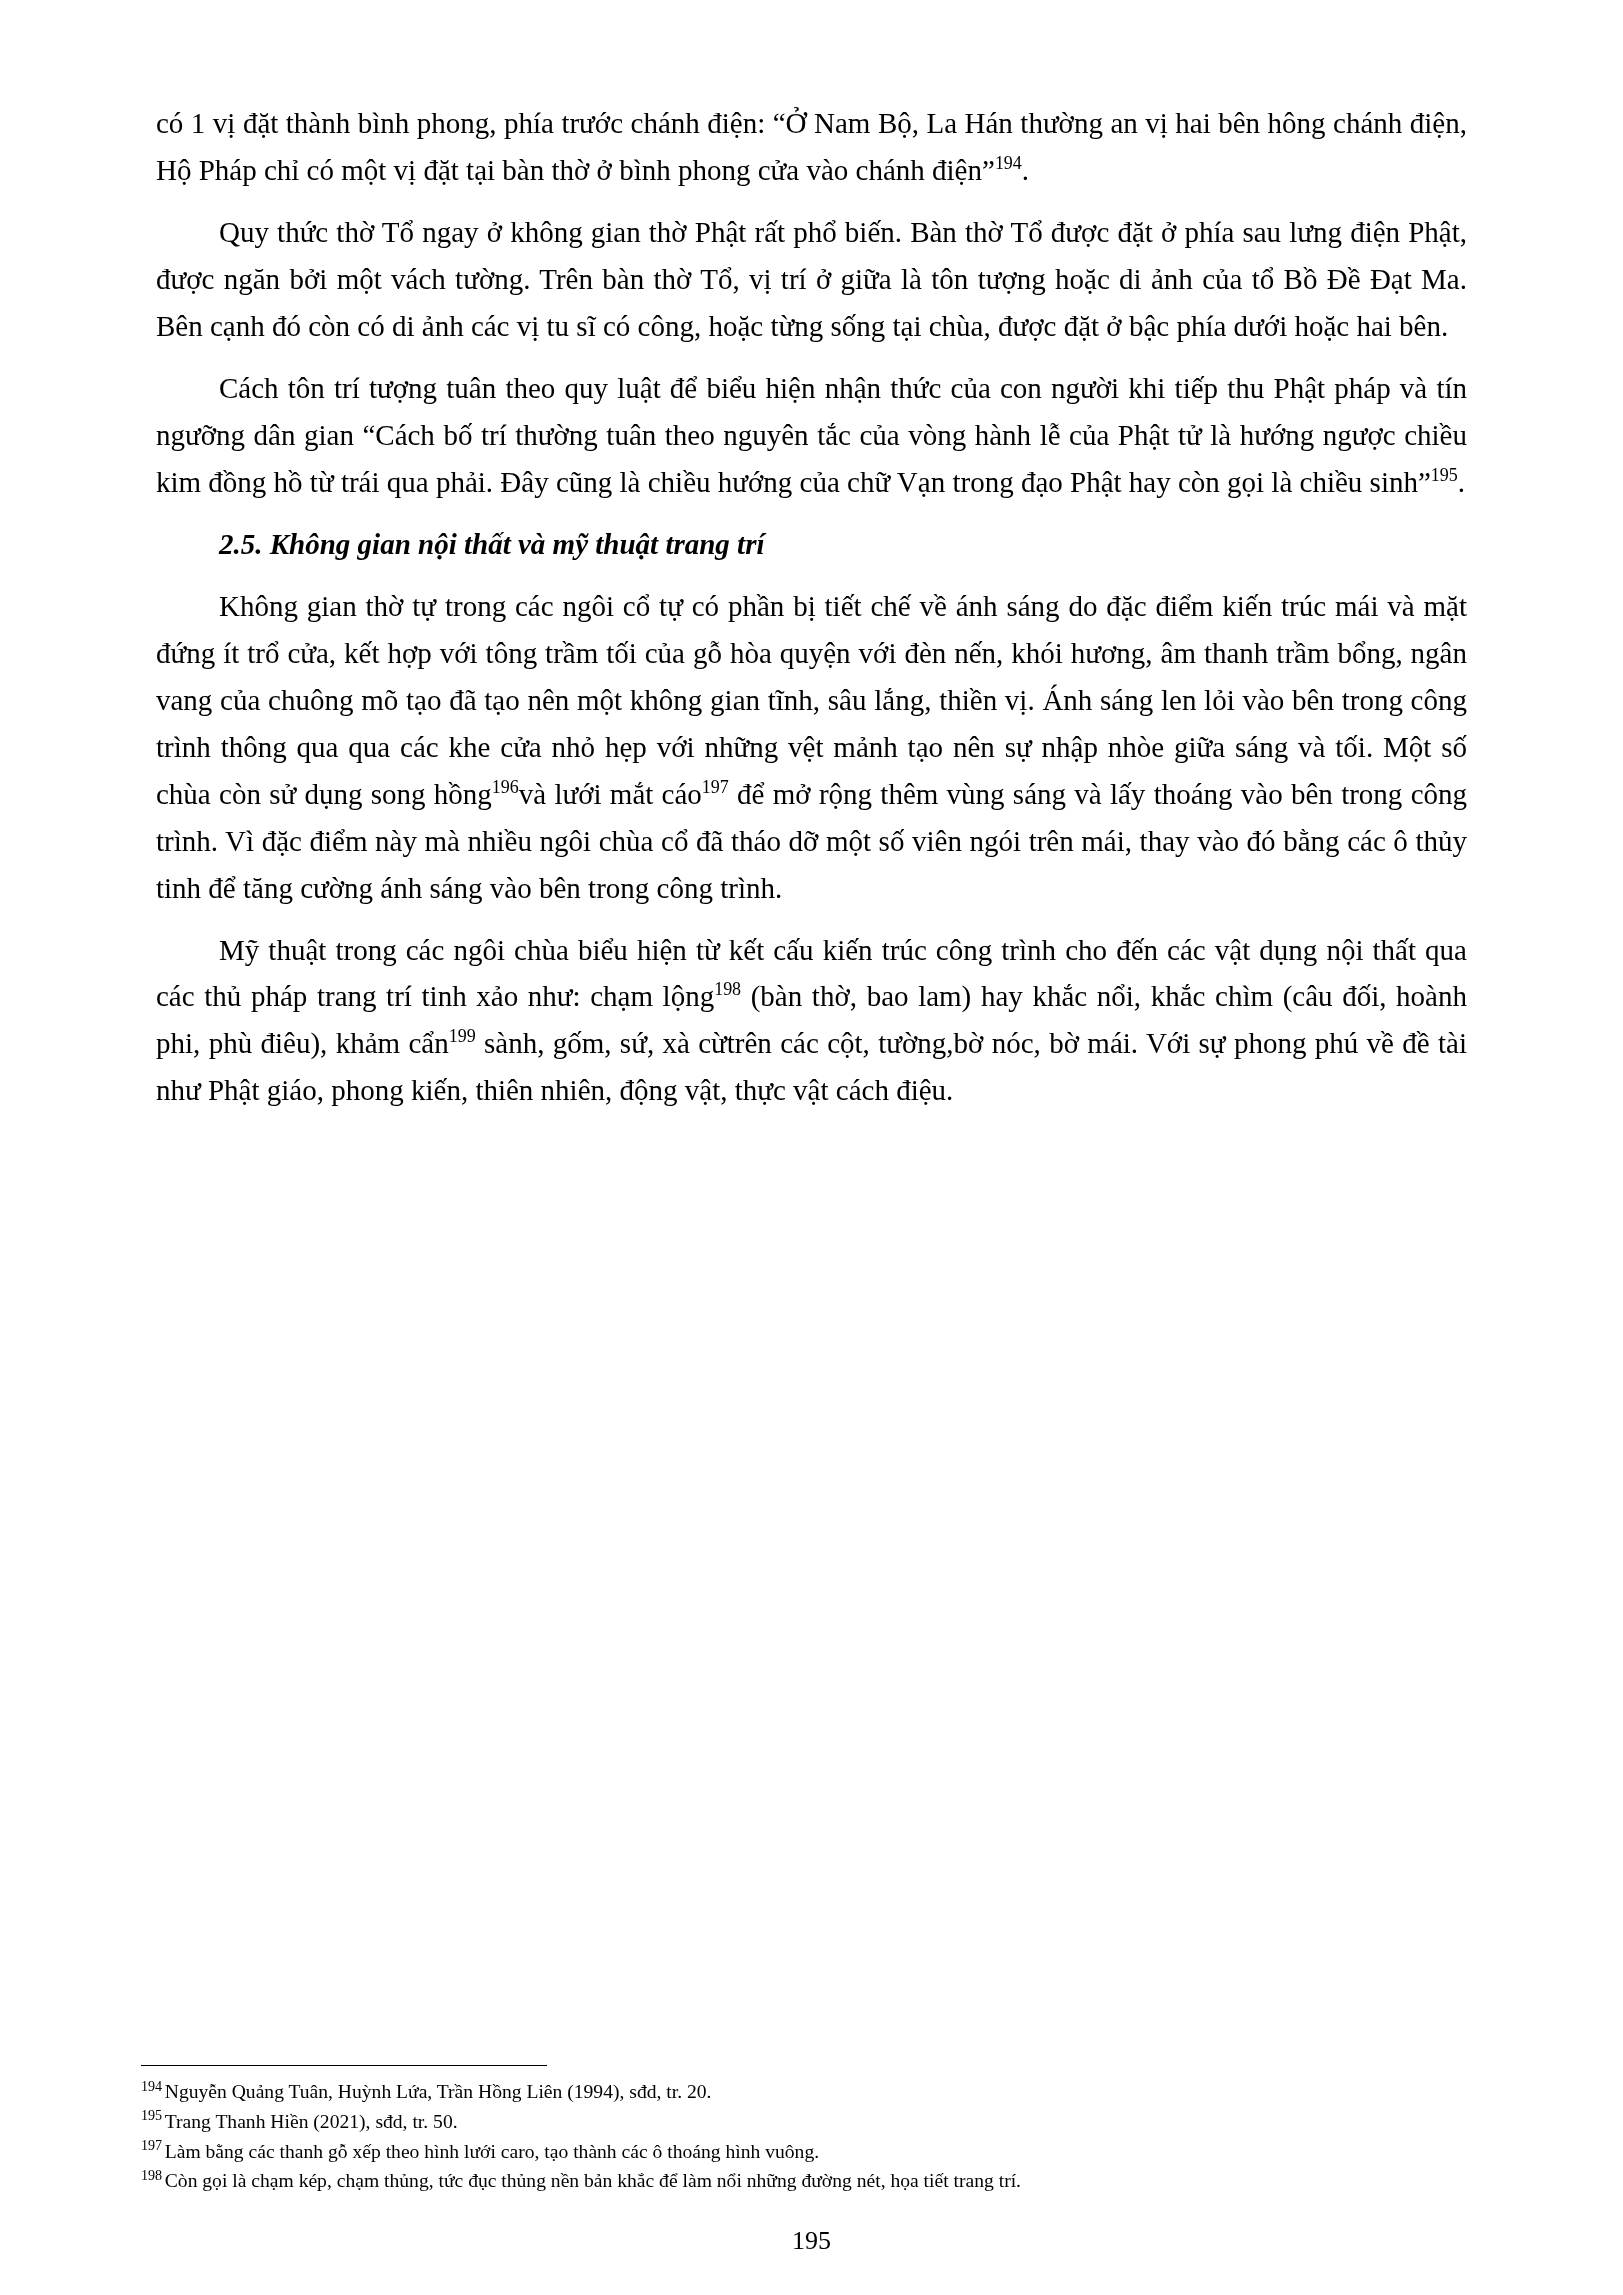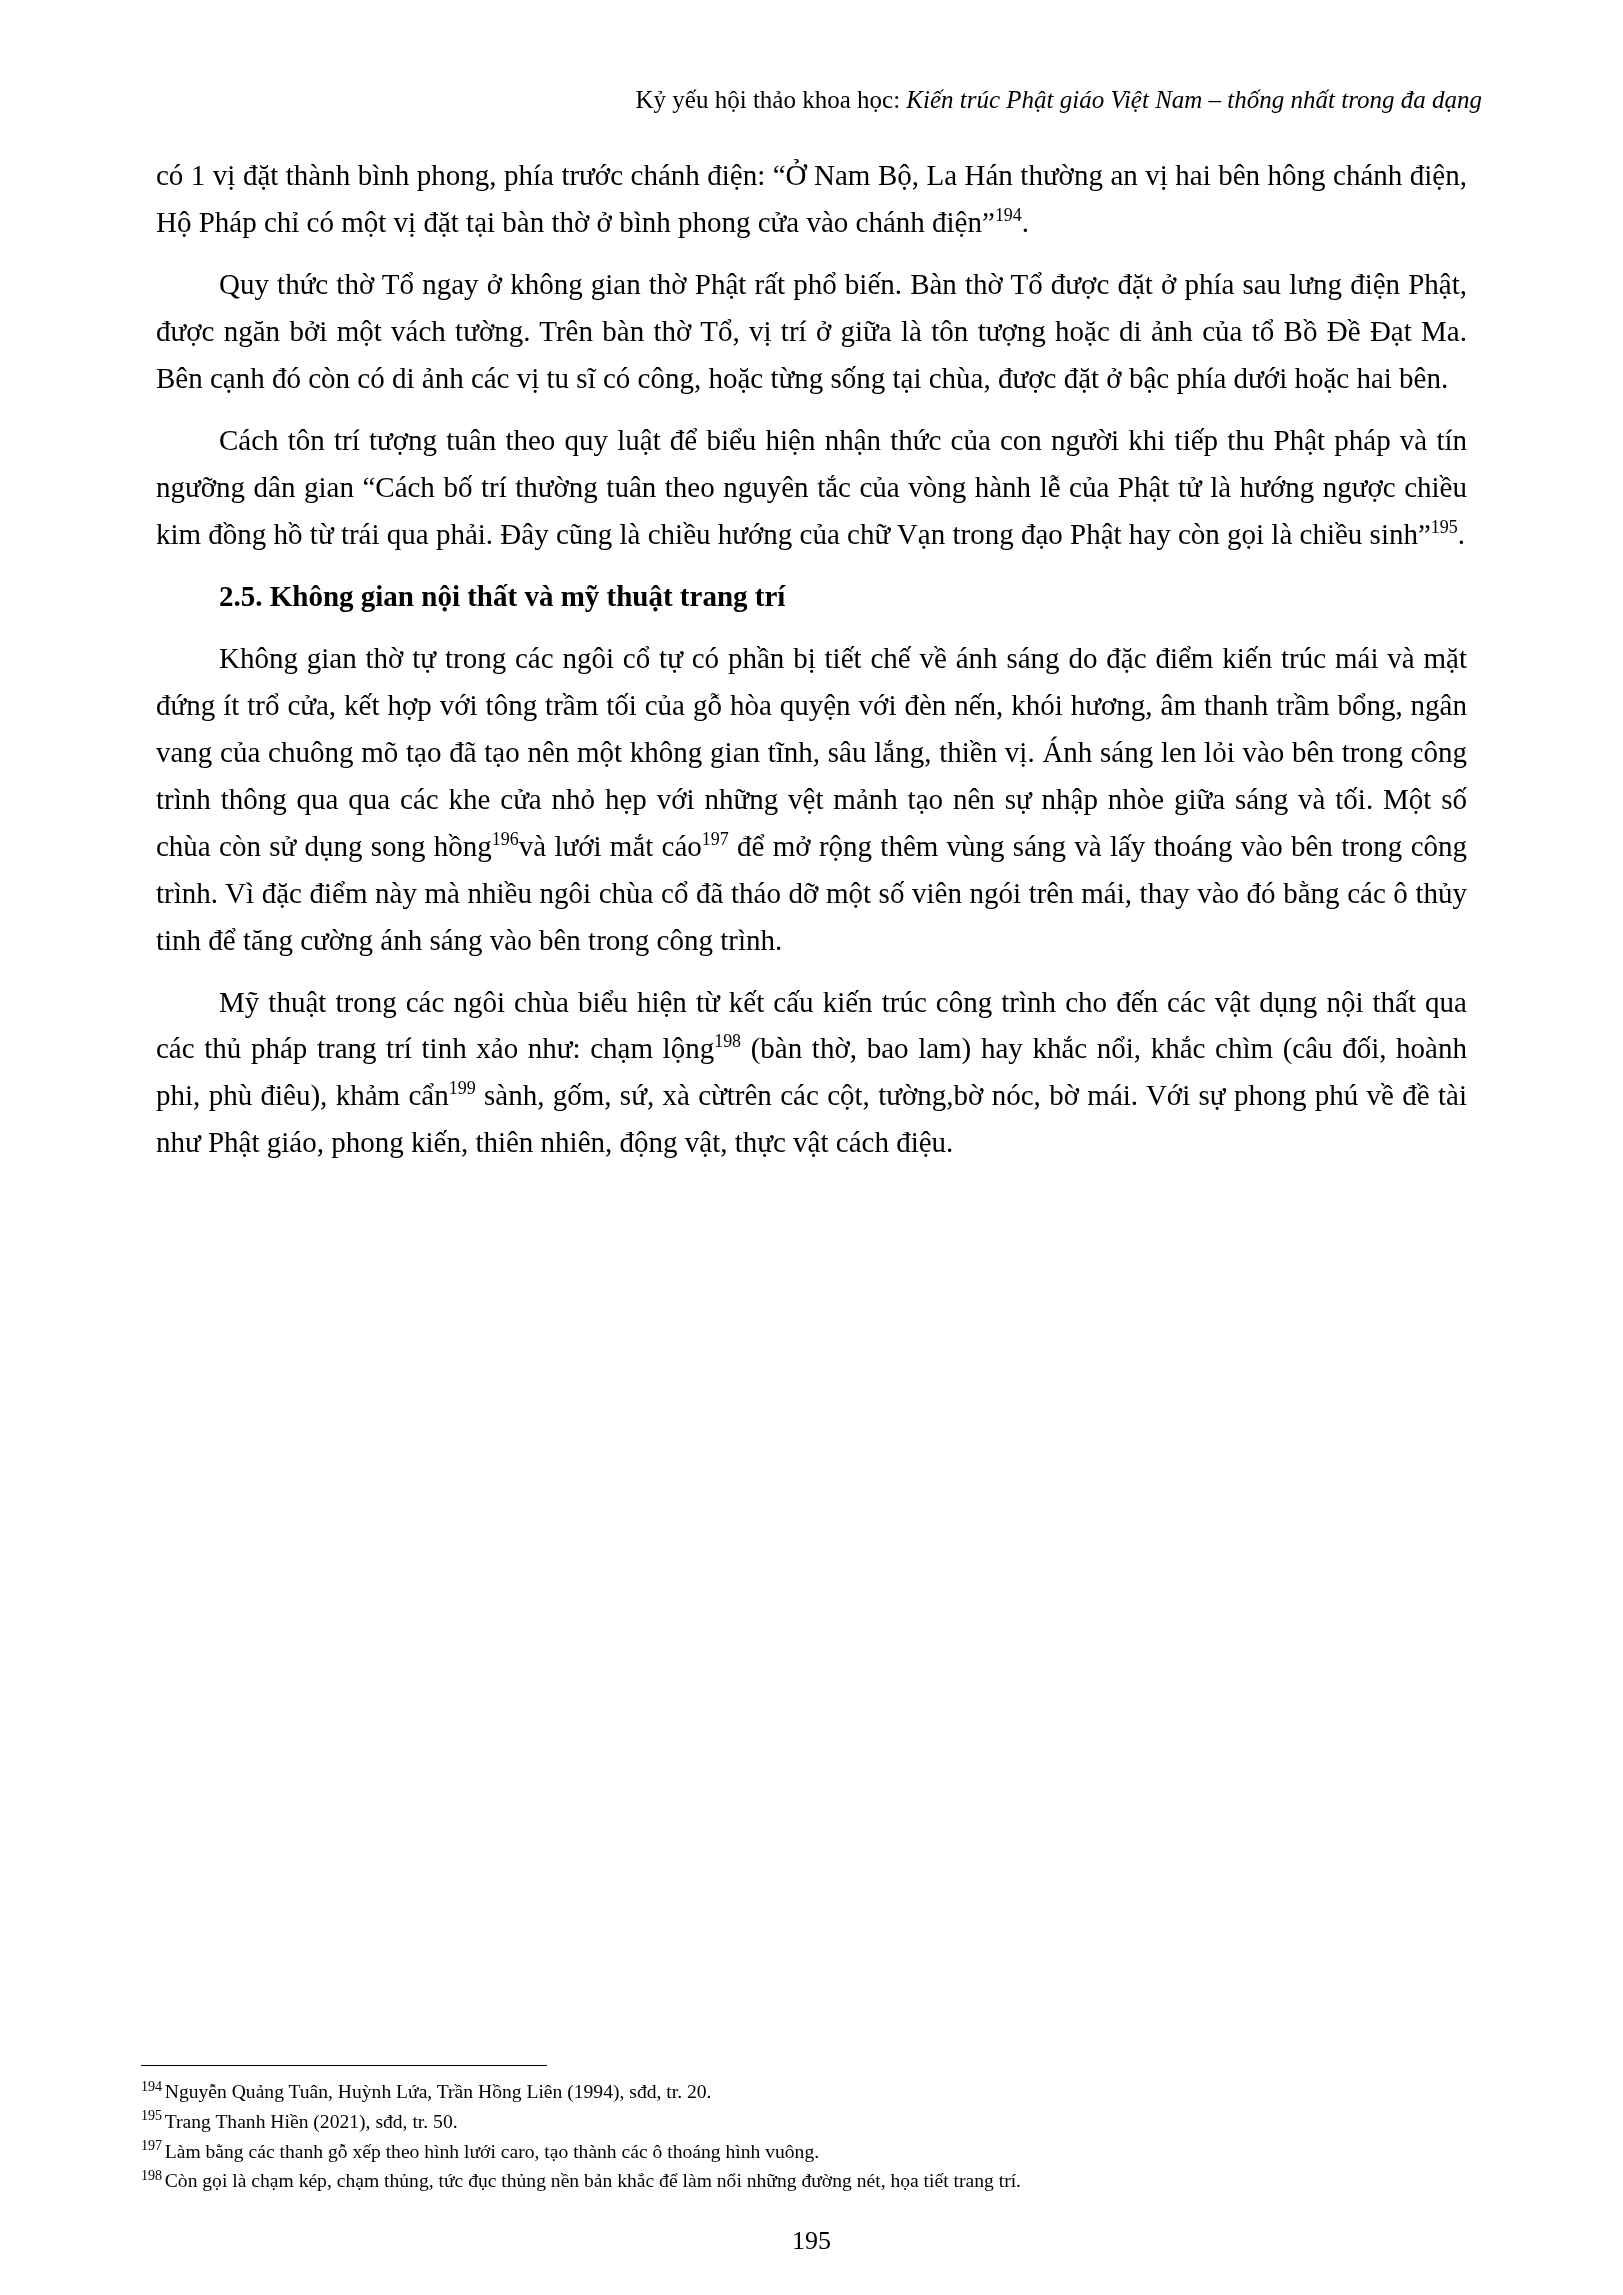--- a/index.html
+++ b/index.html
@@ -38,20 +38,21 @@
     text-indent: 63px;
   }
   .body-text p.no-indent {
     text-indent: 0;
   }
   .heading {
     margin: 5.2px 0 0 0;
     font-size: 29px;
     line-height: 1.62;
     font-weight: bold;
+    font-style: italic;
     text-indent: 63px;
     text-align: left;
   }
   sup {
     font-size: 0.62em;
     vertical-align: super;
     line-height: 0;
   }
   .footnote-area {
     position: absolute;
@@ -89,23 +90,20 @@
     bottom: 39px;
     text-align: center;
     font-size: 26px;
   }
 </style>
 </head>
 <body>
 
 <div class="page">
 
-  <div class="running-head">
-    <span>Kỷ yếu hội thảo khoa học: </span><span class="italic">Kiến trúc Phật giáo Việt Nam – thống nhất trong đa dạng</span>
-  </div>
 
   <div class="body-text">
 
     <p class="no-indent"><span>có 1 vị đặt thành bình phong, phía trước chánh điện: “Ở Nam Bộ, La Hán thường an vị hai bên hông chánh điện, Hộ Pháp chỉ có một vị đặt tại bàn thờ ở bình phong cửa vào chánh điện”</span><sup>194</sup><span>.</span></p>
 
     <p><span>Quy thức thờ Tổ ngay ở không gian thờ Phật rất phổ biến. Bàn thờ Tổ được đặt ở phía sau lưng điện Phật, được ngăn bởi một vách tường. Trên bàn thờ Tổ, vị trí ở giữa là tôn tượng hoặc di ảnh của tổ Bồ Đề Đạt Ma. Bên cạnh đó còn có di ảnh các vị tu sĩ có công, hoặc từng sống tại chùa, được đặt ở bậc phía dưới hoặc hai bên.</span></p>
 
     <p><span>Cách tôn trí tượng tuân theo quy luật để biểu hiện nhận thức của con người khi tiếp thu Phật pháp và tín ngưỡng dân gian “Cách bố trí thường tuân theo nguyên tắc của vòng hành lễ của Phật tử là hướng ngược chiều kim đồng hồ từ trái qua phải. Đây cũng là chiều hướng của chữ Vạn trong đạo Phật hay còn gọi là chiều sinh”</span><sup>195</sup><span>.</span></p>
 
     <p class="heading">2.5. Không gian nội thất và mỹ thuật trang trí</p>

